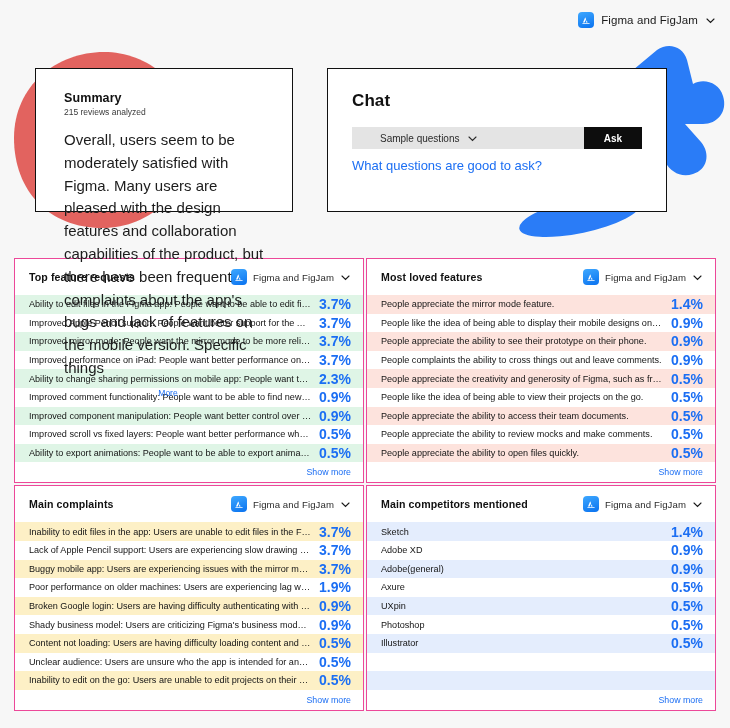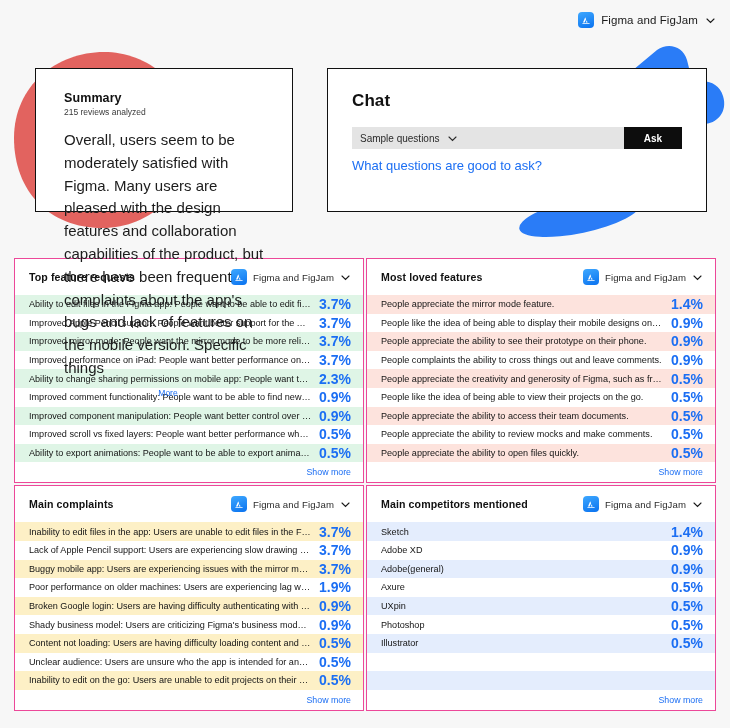--- a/index.html
+++ b/index.html
@@ -30,32 +30,32 @@
     flex: none;
   }
   .figma-icon svg { display: block; }
   .figma-label { font-size: 11.5px; color: #1a1a1a; white-space: nowrap; letter-spacing: .1px; }
   .chev { width: 11px; height: 11px; flex: none; }
   .chev svg { display: block; }
 
   
   .hero { position: absolute; z-index: 3; background: #fff; border: 1.3px solid #111; }
   .hero-summary { left: 35px;  top: 68px;  width: 258px; height: 144px; padding: 22px 20px 4px 28px; }
-  .hero-chat    { left: 327px; top: 68px;  width: 380px; height: 144px; padding: 22px 24px 10px 24px; }
+  .hero-chat    { left: 327px; top: 68px;  width: 340px; height: 144px; padding: 22px 24px 10px 24px; }
 
   .sum-title { font-size: 12.5px; font-weight: bold; color: #111; letter-spacing: .1px; }
   .sum-sub   { font-size: 8.5px; color: #3a3a3a; margin-top: 2px; }
   .sum-body  { font-size: 15px; color: #1c1c1c; line-height: 1.52; margin-top: 12px; }
   .sum-more  { font-size: 8.5px; color: #1b6ef3; text-align: center; margin-top: 8px; cursor: pointer; }
 
   .chat-title { font-size: 17px; font-weight: bold; color: #111; letter-spacing: .1px; }
   .chat-row { display: flex; align-items: stretch; gap: 0; margin-top: 16px; }
   .chat-select {
     flex: 1; background: #e4e4e4; border: none; height: 22px;
-    display: flex; align-items: center; gap: 7px; padding: 0 8px;
+    display: flex; align-items: center; gap: 7px; padding: 0 28px;
     font-size: 10px; color: #2b2b2b; cursor: pointer;
   }
   .chat-ask {
     width: 58px; background: #0d0d0d; color: #fff; border: none;
     font-size: 10px; font-weight: bold; cursor: pointer;
     font-family: "Liberation Sans", sans-serif;
   }
   .chat-link { font-size: 13px; color: #1b6ef3; margin-top: 9px; cursor: pointer; }
 
   

